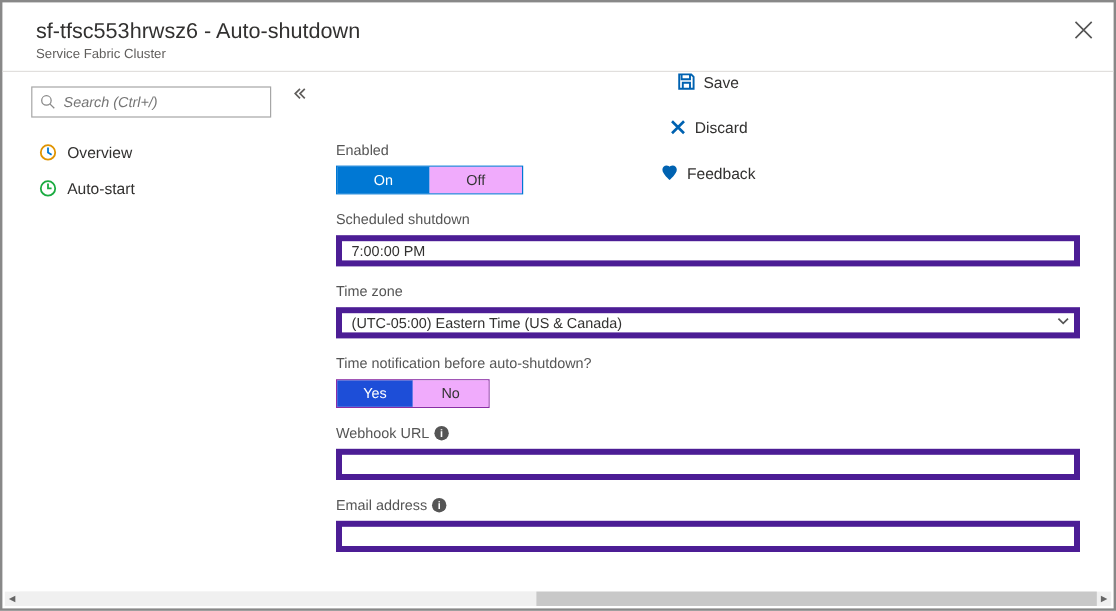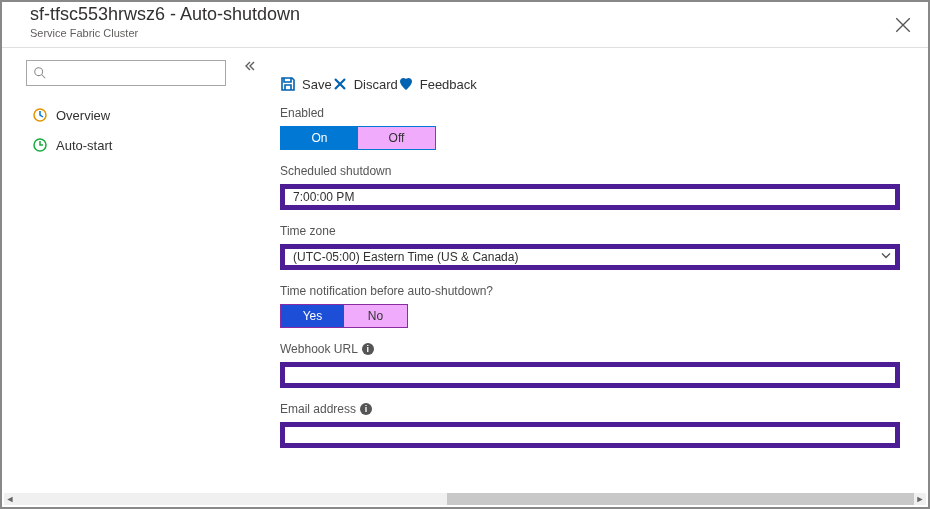--- a/index.html
+++ b/index.html
@@ -8,21 +8,21 @@
       font-size: 13px;
       color: #323130;
       background: #fff;
       width: 930px;
       height: 509px;
       border: 2px solid #888;
       overflow: hidden;
       position: relative;
     }
     .header {
-      padding: 2px 20px 8px 28px;
+      padding: 14px 20px 8px 28px;
       border-bottom: 1px solid #e1dfdd;
       position: relative;
     }
     .header h1 {
       font-size: 18px;
       font-weight: 400;
       color: #323130;
     }
     .header .subtitle {
       font-size: 11px;
@@ -92,23 +92,25 @@
     .nav-item.active {
       background: #d0e8f8;
     }
     .content {
       flex: 1;
       padding: 0 28px 0 18px;
       overflow: auto;
     }
     .cmdbar {
       display: flex;
-      align-items: flex-end;
+      align-items: center;
+      gap: 22px;
       height: 44px;
       font-size: 13px;
+      flex-direction: column;
     }
     .cmd {
       display: flex;
       align-items: center;
       gap: 6px;
       color: #323130;
       cursor: pointer;
     }
     .cmd svg { width: 16px; height: 16px; }
     .form-label {
@@ -229,20 +231,21 @@
     <div class="collapse-caret">
       <svg width="12" height="12" viewBox="0 0 12 12">
           <path d="M6 2 L2 6 L6 10 M10 2 L6 6 L10 10" stroke="#605e5c" stroke-width="1.4" fill="none"></path>
         </svg>
     </div>
     <div class="search-box">
       <svg viewBox="0 0 16 16">
           <circle cx="6.5" cy="6.5" r="4.5" stroke="currentColor" fill="none" stroke-width="1.2"></circle>
           <line x1="10" y1="10" x2="14" y2="14" stroke="currentColor" stroke-width="1.2"></line>
         </svg>
+      <input type="text" placeholder="Search (Ctrl+/)" style="">
     </div>
 
     <div class="nav-item">
       <svg viewBox="0 0 16 16">
           <circle cx="8" cy="8" r="6" fill="none" stroke="#e09400" stroke-width="1.5"></circle>
           <path d="M8 4 L8 8 L11 10" stroke="#0078d4" stroke-width="1.5" fill="none"></path>
         </svg>
       <span>Overview</span>
     </div>
     <div class="nav-item">

